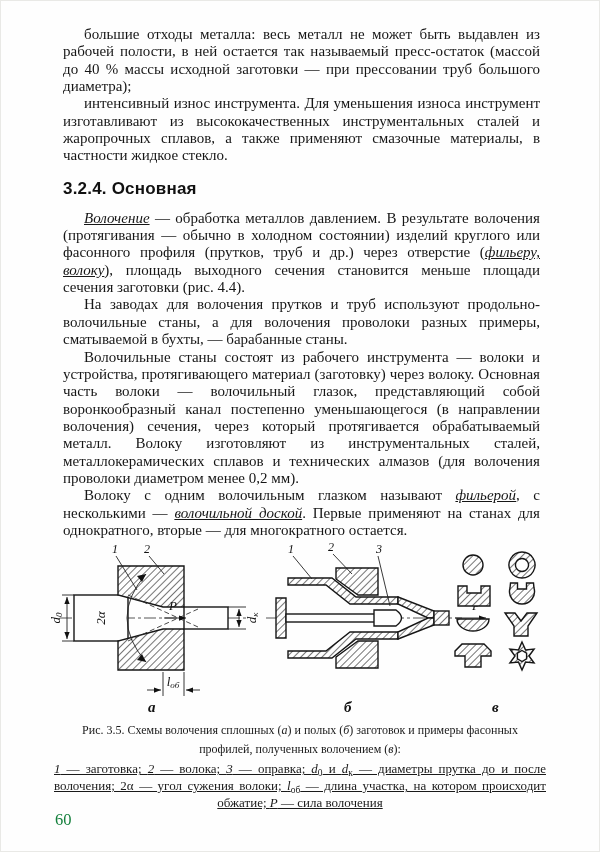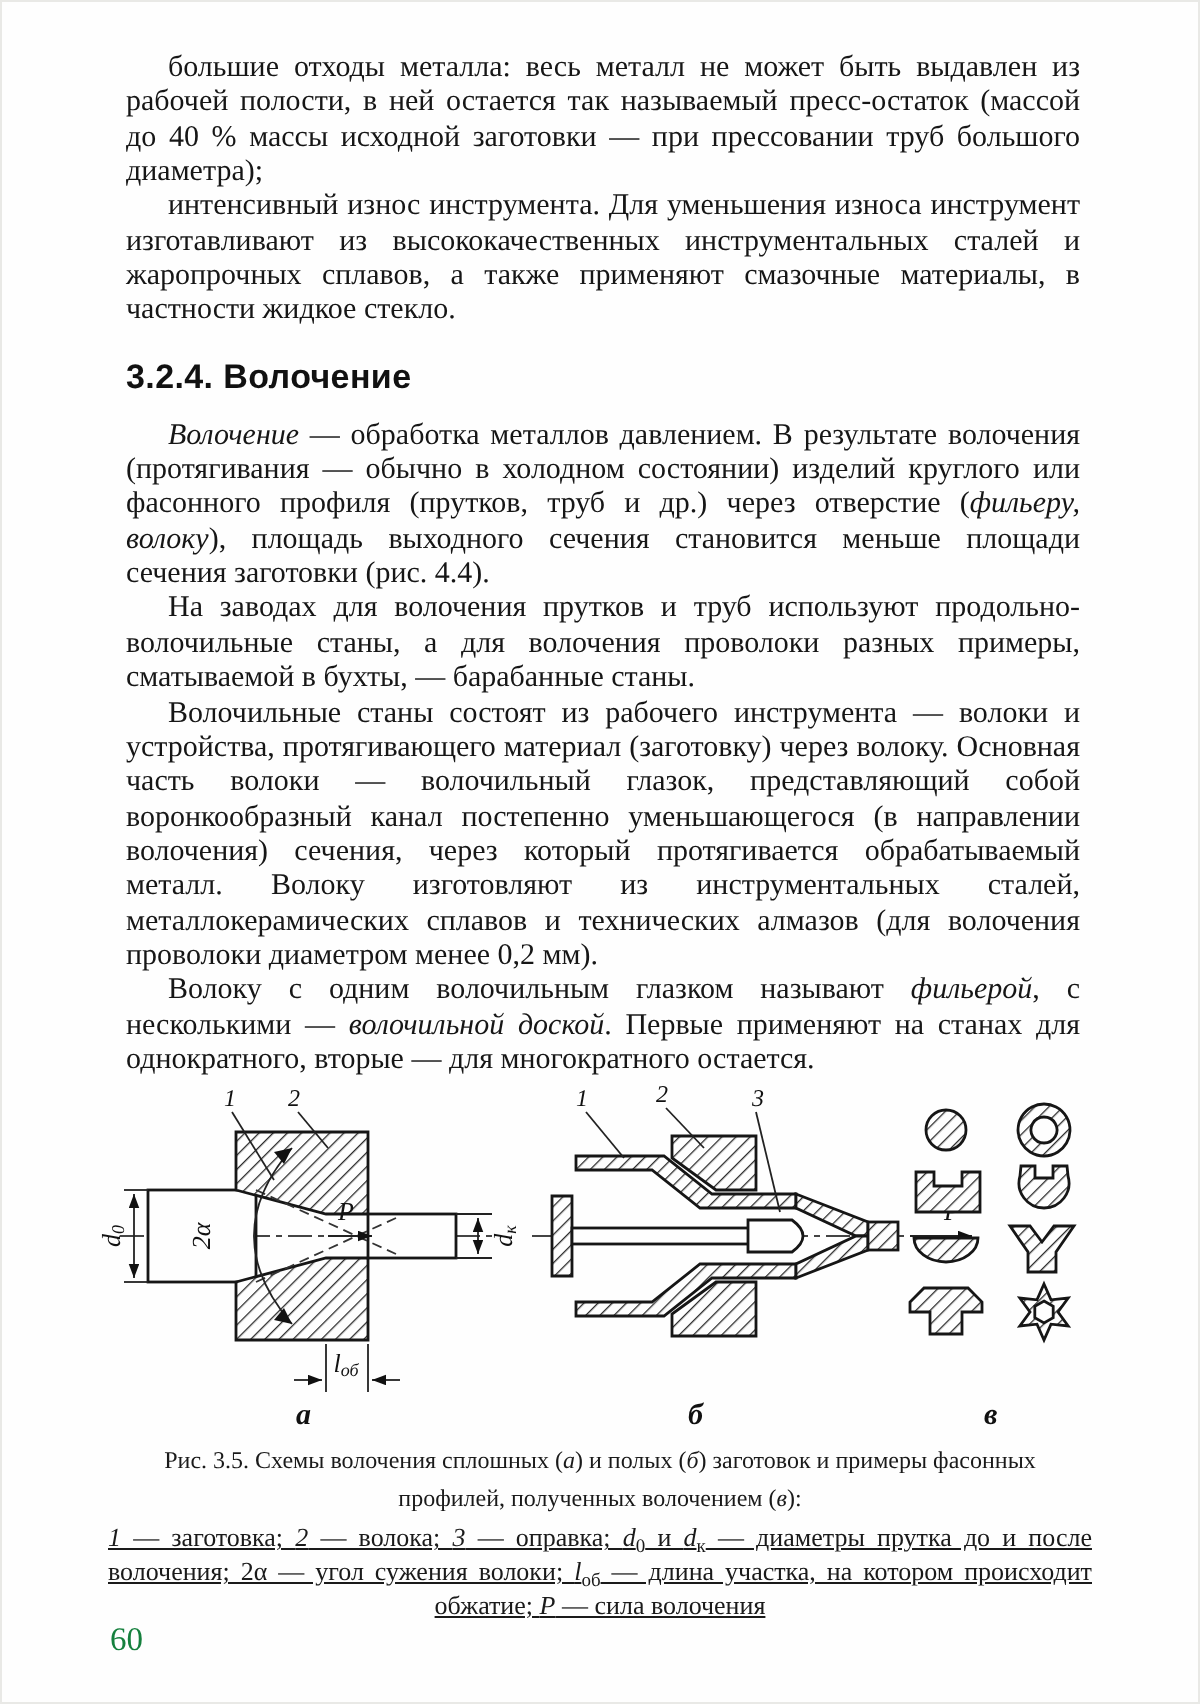--- a/index.html
+++ b/index.html
@@ -4,21 +4,21 @@
 <style>
   html,body{margin:0;padding:0;background:#ffffff;}
   .page{
     position:relative;width:600px;height:852px;background:#fefefe;
     box-sizing:border-box;overflow:hidden;
     font-family:"Liberation Serif",serif;color:#161616;
     box-shadow:inset 0 0 0 1px #e9e9e6;
   }
   .textcol{padding:26px 60px 0 63px;}
   p.body{margin:0;font-size:15px;line-height:17.35px;text-align:justify;text-indent:21px;}
-  p.body .it{font-style:italic;}
+  p.body .it{font-style:italic;text-decoration:underline;}
   h2.sect{
     font-family:"Liberation Sans",sans-serif;font-size:17px;font-weight:bold;
     margin:14px 0 11px 0;line-height:20px;letter-spacing:.2px;color:#111;
   }
   .figwrap{margin-top:1px;}
   .figwrap svg{display:block;}
   .caption{
     margin:5px auto 0 auto;width:486px;text-align:center;
     font-size:12px;line-height:18.5px;color:#1a1a1a;
   }
@@ -41,21 +41,21 @@
   .hatch{fill:url(#h);stroke:#161616;stroke-width:1.4;}
   .white{fill:#fefefe;stroke:#161616;stroke-width:1.4;}
 </style>
 </head>
 <body>
 
 <div class="page">
   <div class="textcol">
     <p class="body"><span>большие отходы металла: весь металл не может быть выдавлен из рабочей полости, в ней остается так называемый пресс-остаток (массой до 40 % массы исходной заготовки — при прессовании труб большого диаметра);</span></p>
     <p class="body"><span>интенсивный износ инструмента. Для уменьшения износа инструмент изготавливают из высококачественных инструментальных сталей и жаропрочных сплавов, а также применяют смазочные материалы, в частности жидкое стекло.</span></p>
-    <h2 class="sect">3.2.4. Волочение</h2>
+    <h2 class="sect">3.2.4. Основная</h2>
     <p class="body"><span class="it">Волочение</span><span> — обработка металлов давлением. В результате волочения (протягивания — обычно в холодном состоянии) изделий круглого или фасонного профиля (прутков, труб и др.) через отверстие (</span><span class="it">фильеру, волоку</span><span>), площадь выходного сечения становится меньше площади сечения заготовки (рис. 4.4).</span></p>
     <p class="body"><span>На заводах для волочения прутков и труб используют продольно-волочильные станы, а для волочения проволоки разных примеры, сматываемой в бухты, — барабанные станы.</span></p>
     <p class="body"><span>Волочильные станы состоят из рабочего инструмента — волоки и устройства, протягивающего материал (заготовку) через волоку. Основная часть волоки — волочильный глазок, представляющий собой воронкообразный канал постепенно уменьшающегося (в направлении волочения) сечения, через который протягивается обрабатываемый металл. Волоку изготовляют из инструментальных сталей, металлокерамических сплавов и технических алмазов (для волочения проволоки диаметром менее 0,2 мм).</span></p>
     <p class="body"><span>Волоку с одним волочильным глазком называют </span><span class="it">фильерой</span><span>, с несколькими — </span><span class="it">волочильной доской</span><span>. Первые применяют на станах для однократного, вторые — для многократного остается.</span></p>
   </div>
 
   <div class="figwrap">
     <svg width="600" height="176" viewBox="0 0 600 176">
       <defs>
         <pattern id="h" width="5" height="5" patternUnits="userSpaceOnUse" patternTransform="rotate(45)">

